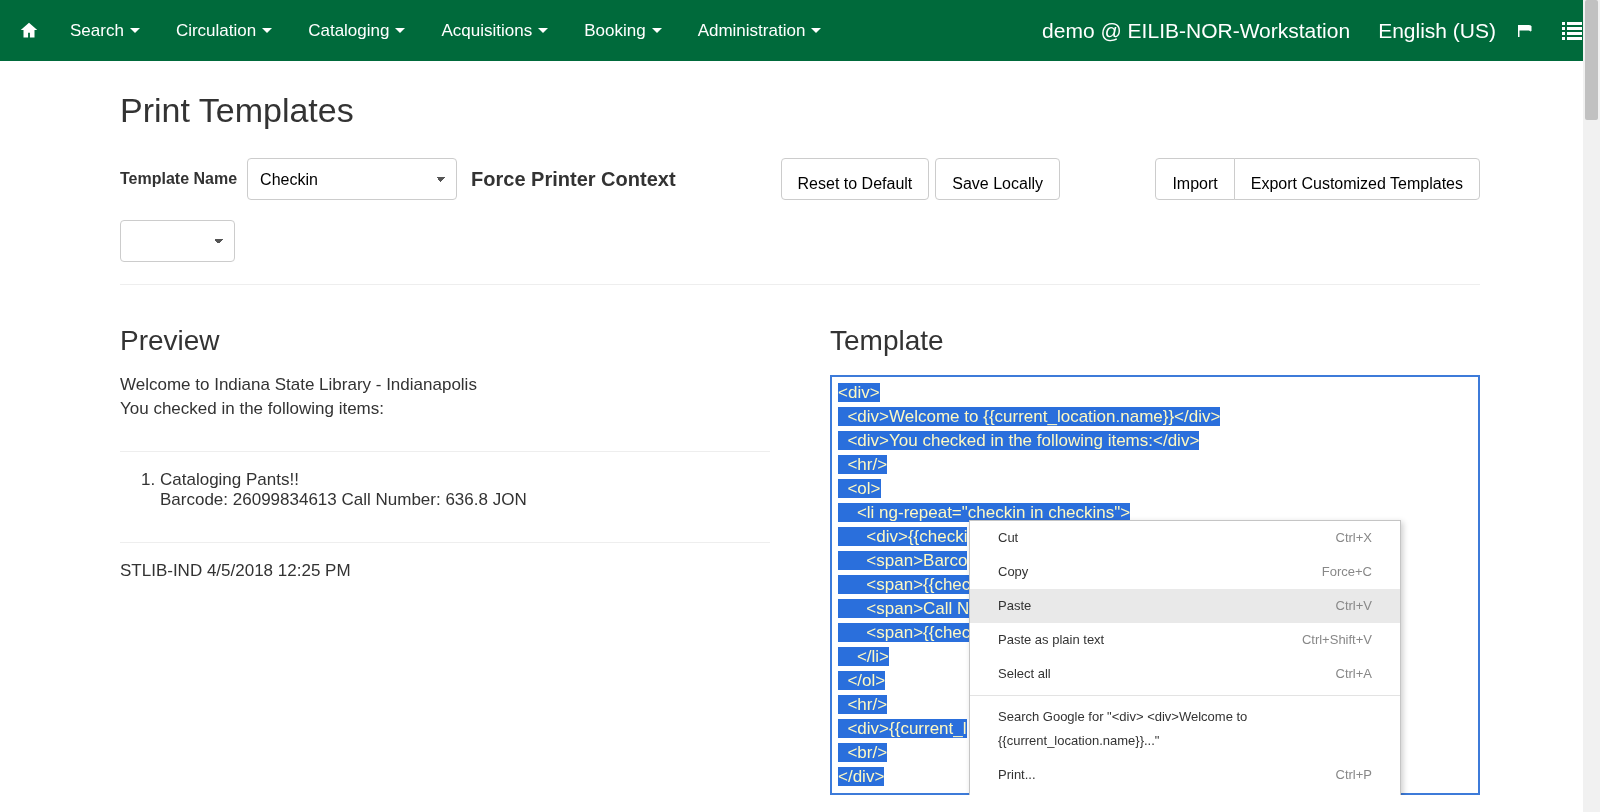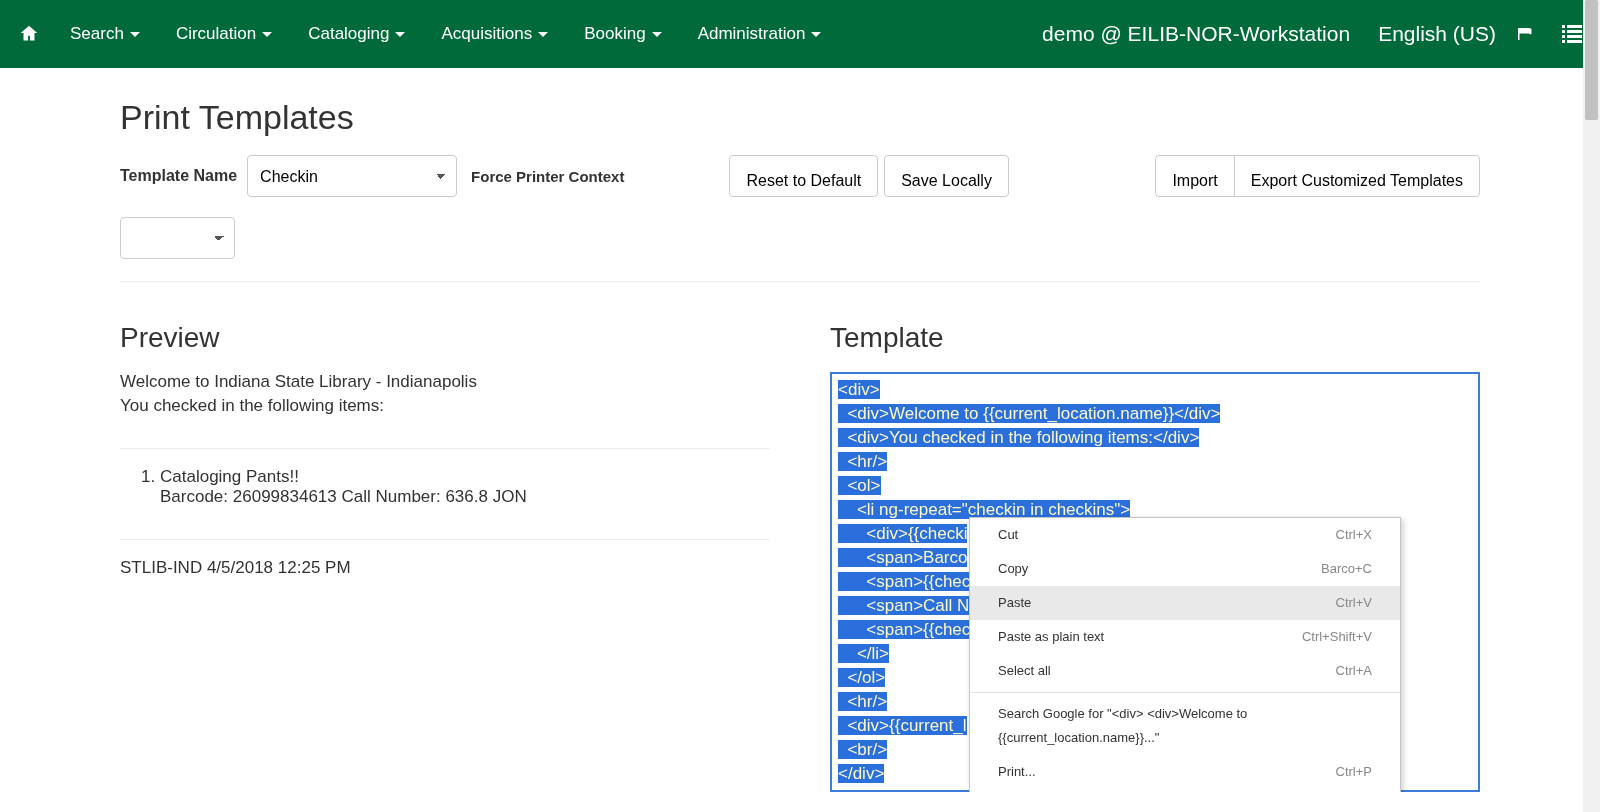--- a/index.html
+++ b/index.html
@@ -1,33 +1,33 @@
 <!DOCTYPE html>
 <html><head>
 <meta charset="utf-8">
 <style>
   * { box-sizing: border-box; margin: 0; padding: 0; }
   body { font-family: "Helvetica Neue", Helvetica, Arial, sans-serif; font-size: 14px; color: #333; background: #fff; }
-  .topbar { background: #006a3b; height: 68px; display: flex; align-items: center; padding: 0 18px; color: #fff; }
+  .topbar { background: #006a3b; height: 61px; display: flex; align-items: center; padding: 0 18px; color: #fff; }
   .topbar-left { display: flex; align-items: center; gap: 30px; }
   .home-icon { width: 22px; height: 22px; fill: #fff; cursor: pointer; }
   .nav-item { font-size: 17px; cursor: pointer; display: flex; align-items: center; gap: 4px; }
   .caret-down { display:inline-block; width:0; height:0; border-left:5px solid transparent; border-right:5px solid transparent; border-top:5px solid #fff; margin-left:2px; }
   .topbar-right { margin-left: auto; display: flex; align-items: center; gap: 28px; font-size: 21px; }
   .flag-icon { width:16px; height:12px; fill:#fff; stroke:#fff; }
   .list-icon { width:20px; height:18px; cursor:pointer; }
   .list-icon rect { fill:#fff; }
   .container { max-width: 1480px; margin: 0 auto; padding: 30px 60px 0 60px; }
-  h1.page-title { font-size: 34px; font-weight: 500; margin-bottom: 18px; }
+  h1.page-title { font-size: 34px; font-weight: 500; margin-bottom: 28px; }
   .toolbar-row { display:flex; flex-wrap:wrap; align-items:center; gap:10px; padding-bottom:22px; border-bottom:1px solid #eee; margin-bottom:40px; }
   .toolbar-row label { font-weight:700; font-size:16px; }
   select.form-select { height:42px; border:1px solid #ccc; border-radius:4px; padding:0 28px 0 12px; font-size:16px; background:#fff; appearance:none; -webkit-appearance:none; background-image: linear-gradient(45deg, transparent 50%, #555 50%), linear-gradient(135deg, #555 50%, transparent 50%); background-position: calc(100% - 15px) 18px, calc(100% - 10px) 18px; background-size: 5px 5px, 5px 5px; background-repeat:no-repeat; }
   .tmpl-name { width:210px; }
   .ctx-select { width:115px; }
-  .static-label { font-weight:700; font-size:15px; margin-left:4px; }
+  .static-label { font-weight:700; font-size:20px; margin-left:4px; }
   .btn { height:42px; padding:16px 16px; border:1px solid #ccc; background:#fff; border-radius:4px; font-size:16px; cursor:pointer; }
   .btn-group { display:flex; }
   .btn-group .btn + .btn { border-top-left-radius:0; border-bottom-left-radius:0; margin-left:-1px; }
   .btn-group .btn:first-child { border-top-right-radius:0; border-bottom-right-radius:0; }
   .spacer { flex:1 1 auto; }
   .columns { display:flex; gap:60px; }
   .col { flex:1 1 50%; }
   .col h2 { font-size:28px; font-weight:500; margin-bottom:18px; }
   .preview-text { font-size:17px; margin-bottom:4px; }
   .preview-block hr { margin:32px 0 18px; border:none; border-top:1px solid #eee; }
@@ -170,21 +170,21 @@
           <div class="hl-line"><span class="sel">  &lt;br/&gt;</span></div>
           <div class="hl-line"><span class="sel">&lt;/div&gt;</span></div>
 
       <div class="context-menu" id="context-menu">
             <div class="ctx-item">
               <span>Cut</span>
               <span class="shortcut">Ctrl+X</span>
             </div>
             <div class="ctx-item">
               <span>Copy</span>
-              <span class="shortcut">Barco+C</span>
+              <span class="shortcut">Force+C</span>
             </div>
             <div class="ctx-item active">
               <span>Paste</span>
               <span class="shortcut">Ctrl+V</span>
             </div>
             <div class="ctx-item">
               <span>Paste as plain text</span>
               <span class="shortcut">Ctrl+Shift+V</span>
             </div>
             <div class="ctx-item">

